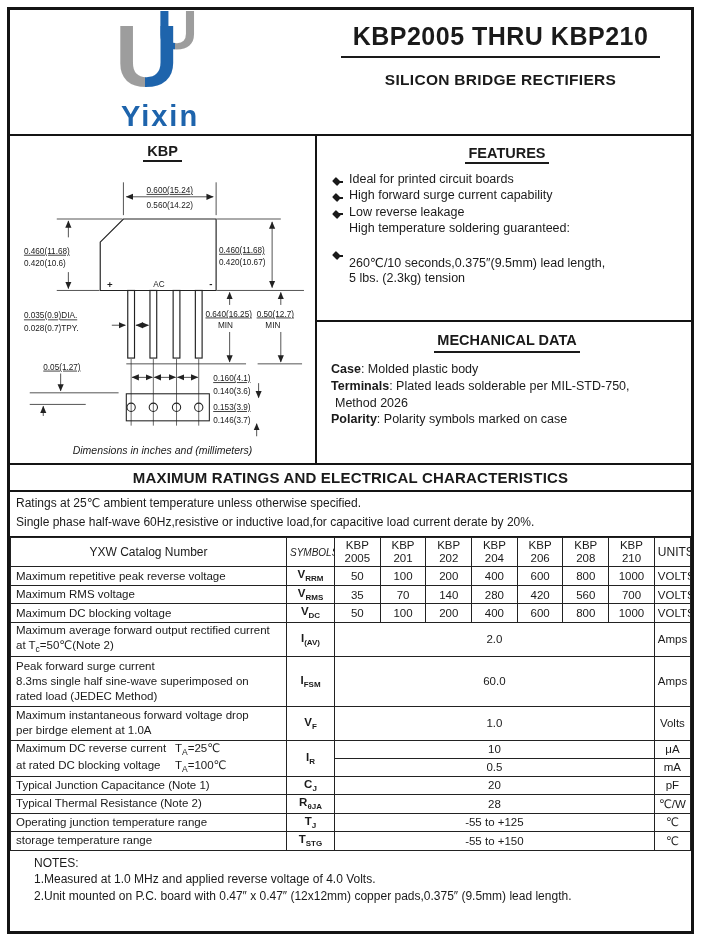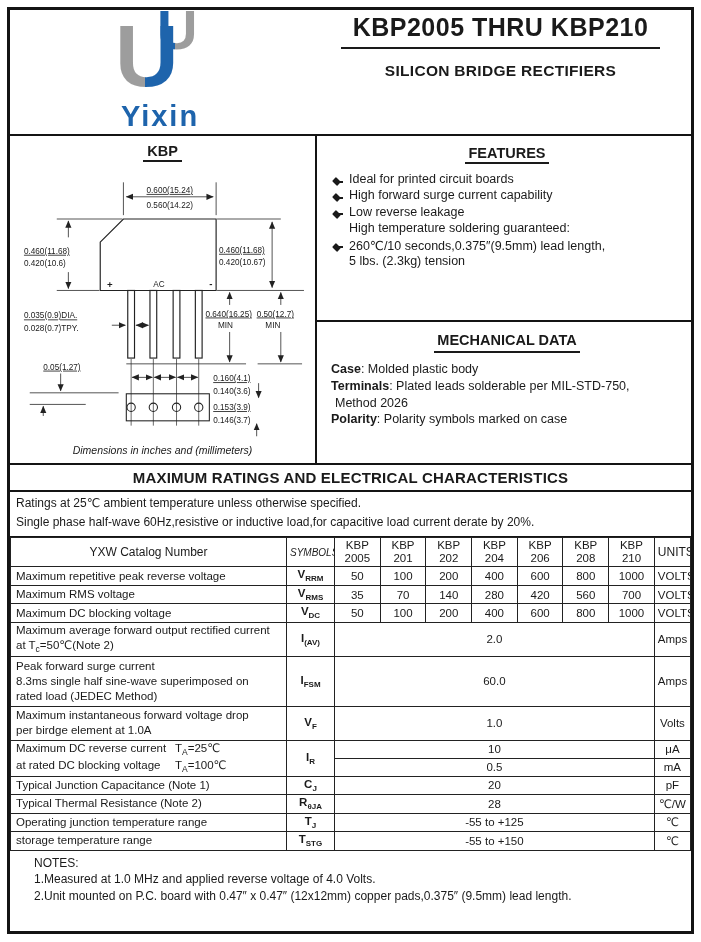--- a/index.html
+++ b/index.html
@@ -13,21 +13,21 @@
   .header{height:126px;border-bottom:2px solid #141414;display:flex;flex:0 0 auto;}
   .logo-wrap{width:300px;display:flex;flex-direction:column;align-items:center;justify-content:center;padding-top:4px;}
   .logo-mark{position:relative;width:150px;height:84px;}
   .u-small{position:absolute;left:72px;top:-14px;font-size:56px;line-height:56px;font-weight:bold;
            background:linear-gradient(90deg,#1e64ac 0 46%,#9d9d9d 46% 100%);
            -webkit-background-clip:text;background-clip:text;color:transparent;}
   .u-big{position:absolute;left:30px;top:-4px;font-size:88px;line-height:88px;font-weight:bold;
          background:linear-gradient(90deg,#9d9d9d 0 47%,#1e64ac 47% 100%);
          -webkit-background-clip:text;background-clip:text;color:transparent;}
   .brand{font-size:29px;font-weight:bold;color:#1e64ac;letter-spacing:2px;margin-top:0px;}
-  .titleblock{flex:1;position:relative;display:flex;flex-direction:column;align-items:center;padding-top:3px;}
+  .titleblock{flex:1;position:relative;display:flex;flex-direction:column;align-items:center;padding-top:12px;}
   .doc-title{font-size:25px;font-weight:bold;letter-spacing:.5px;border-bottom:2px solid #1a1a1a;padding:0 12px 5px;}
   .doc-sub{font-size:15.5px;font-weight:bold;margin-top:13px;letter-spacing:.3px;}
   .tagline{position:absolute;bottom:4px;left:8px;right:6px;display:flex;justify-content:flex-end;
            gap:24px;font-style:italic;font-size:12.5px;}
 
   
   .content{display:flex;height:329px;border-bottom:2px solid #141414;flex:0 0 auto;}
   .leftcol{width:307px;border-right:2px solid #141414;padding-top:6px;text-align:center;overflow:hidden;}
   .kbp-title{display:inline-block;font-weight:bold;font-size:14.5px;border-bottom:2px solid #1a1a1a;
              padding:0 4px 1px;margin-bottom:1px;}
@@ -40,21 +40,21 @@
 
   .rightcol{flex:1;display:flex;flex-direction:column;}
   .features{height:186px;border-bottom:2px solid #141414;padding:8px 8px 0 14px;}
   .box-heading{text-align:center;margin-bottom:8px;}
   .box-heading span{display:inline-block;font-weight:bold;font-size:14.5px;border-bottom:2px solid #1a1a1a;padding:0 3px 1px;}
   .feat-item{display:flex;font-size:12.5px;line-height:1.22;margin-top:1px;}
   .bullet{display:flex;align-items:center;margin:4px 6px 0 2px;flex:0 0 auto;}
   .bullet .dia{width:7px;height:7px;background:#1a1a1a;transform:rotate(45deg) scale(1,.8);border-radius:1px;}
   .bullet .tail{width:5px;height:2px;background:#1a1a1a;margin-left:-2px;}
   .feat-text div{min-height:0;}
-  .feat-text .cont{margin-top:3px;}
+  .feat-text .cont{margin-top:20px;}
   .mech{flex:1;padding:9px 8px 0 14px;font-size:12.5px;line-height:1.33;text-align:left;}
   .mech p{margin:0;}
   .mech .indent{padding-left:4px;}
 
   
   .ratings-bar{border-bottom:2px solid #141414;text-align:center;font-weight:bold;font-size:15px;
                padding:4px 0 4px;flex:0 0 auto;letter-spacing:.2px;}
   .intro{border-bottom:1.5px solid #141414;font-size:12px;line-height:1.6;padding:2px 6px 4px;flex:0 0 auto;}
   .intro div{white-space:nowrap;}
 

